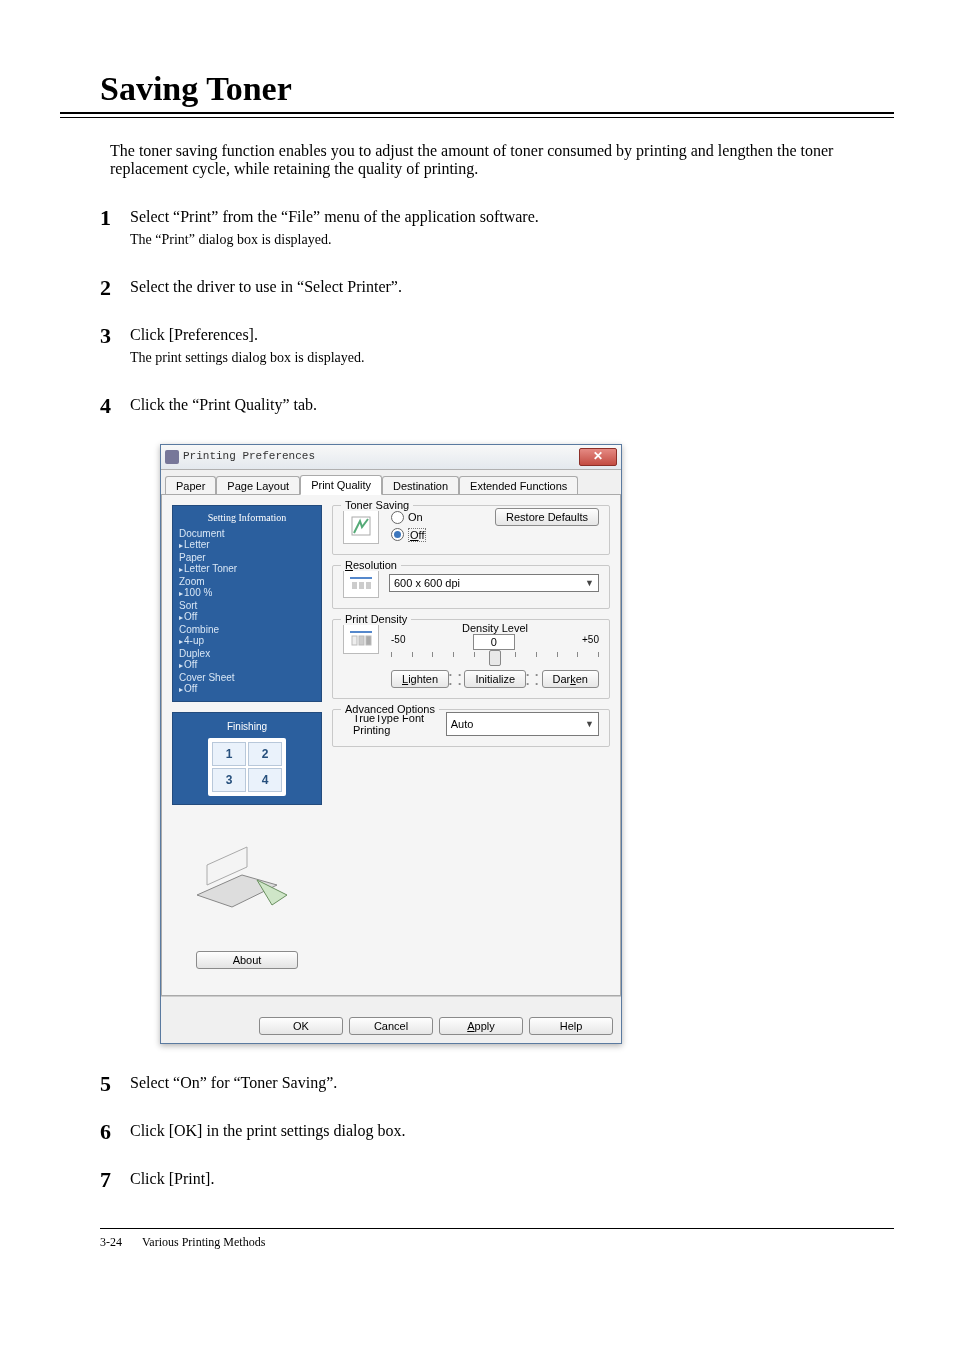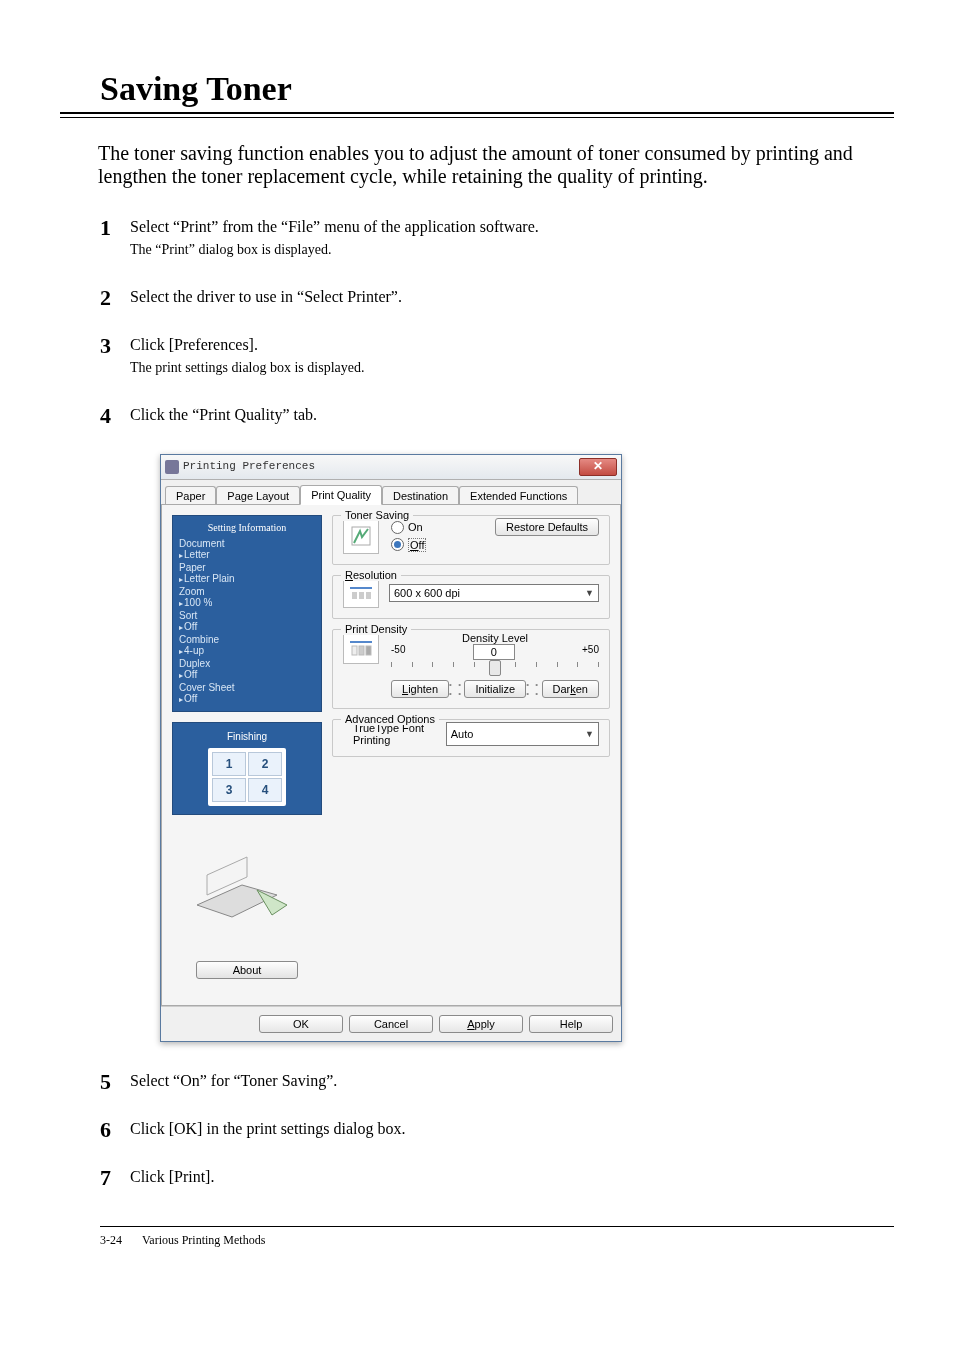--- a/index.html
+++ b/index.html
@@ -21,22 +21,22 @@
     padding-left: 40px;
   }
   .double-rule {
     border-top: 2px solid #000;
     border-bottom: 1px solid #000;
     height: 3px;
     margin-bottom: 24px;
   }
   .intro {
     font-family: "Century Schoolbook", "Times New Roman", serif;
-    font-size: 20px;
-    margin: 0 0 30px 38px;
+    font-size: 16px;
+    margin: 0 0 30px 50px;
   }
   .step {
     margin-left: 70px;
     margin-bottom: 30px;
     position: relative;
   }
   .step-num {
     font-family: "Century Schoolbook", "Times New Roman", serif;
     font-weight: bold;
     font-size: 22px;
@@ -260,21 +260,21 @@
     border-radius:2px;
   }
   .pd-btns { display:flex; justify-content:space-between; align-items:center; margin-top:4px;}
   .pd-btns .dots { letter-spacing:2px; color:#888; font-size:8px;}
   .adv-row { display:flex; gap:4px; padding-left:10px;}
 
   .dialog-footer {
     display:flex; justify-content:flex-end; gap:6px;
     padding: 8px; background:#f0f0f0; border-top:1px solid #ccc;
   }
-  .dialog-footer .btn { width:62px; }
+  .dialog-footer .btn { width:62px;margin-top:12px; }
 
   
   .page-footer {
     border-top:1px solid #000;
     margin-top:40px;
     padding-top:6px;
     font-family: "Century Schoolbook","Times New Roman",serif;
     font-size:12px;
     display:flex;
     gap:20px;
@@ -335,21 +335,21 @@
 
         <div class="left-col">
           <div class="info-box">
             <div class="hdr">Setting Information</div>
             <div class="info-row">
                 <span>Document</span>
                 <span class="v">Letter</span>
               </div>
             <div class="info-row">
                 <span>Paper</span>
-                <span class="v">Letter Plain</span>
+                <span class="v">Letter Toner</span>
               </div>
             <div class="info-row">
                 <span>Zoom</span>
                 <span class="v">100 %</span>
               </div>
             <div class="info-row">
                 <span>Sort</span>
                 <span class="v">Off</span>
               </div>
             <div class="info-row">

